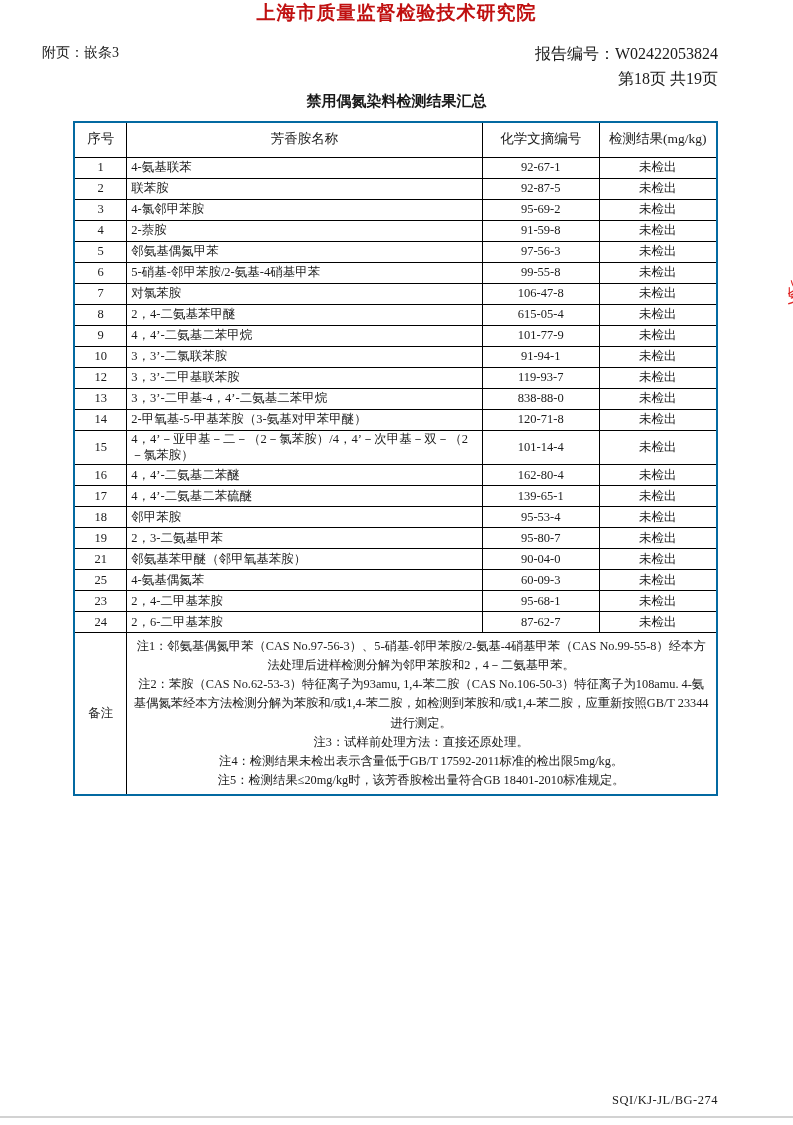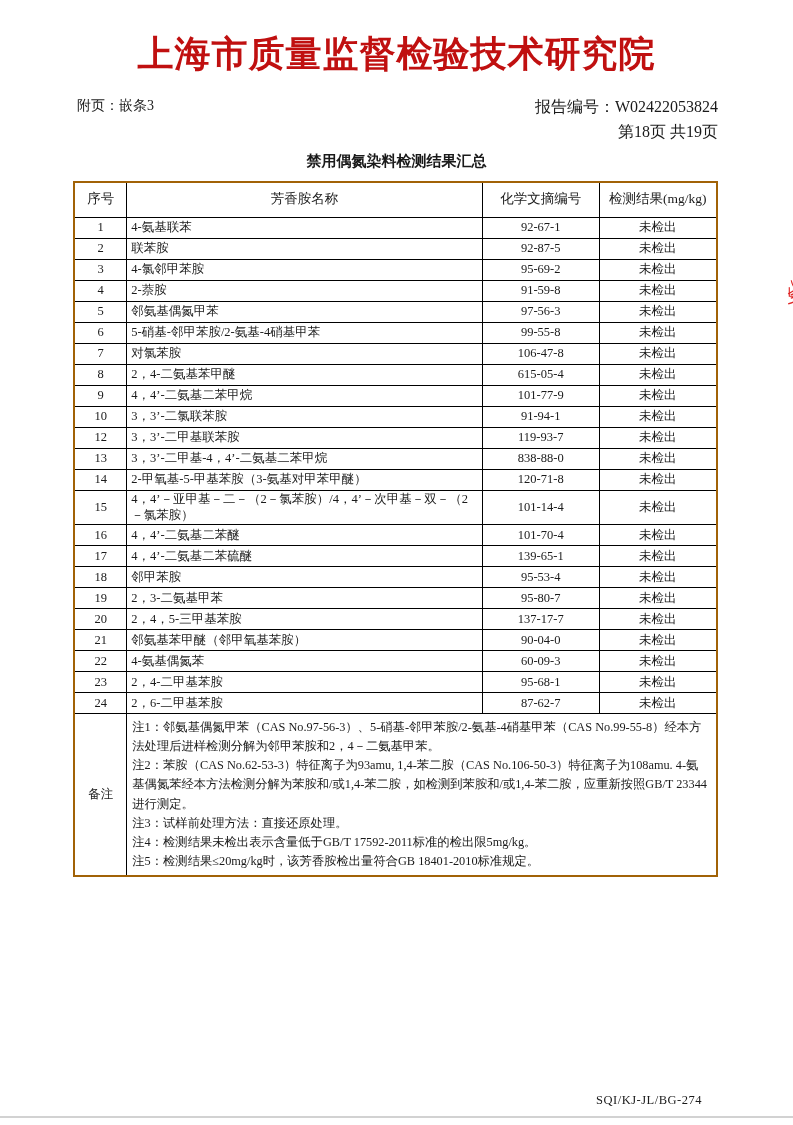--- a/index.html
+++ b/index.html
@@ -8,54 +8,52 @@
     position: relative;
     width: 793px;
     height: 1125px;
     margin: 0 auto;
     background: #ffffff;
     overflow: hidden;
     font-family: "Liberation Serif", "DejaVu Serif", serif;
     color: #1a1a1a;
   }
   .institute-title {
-    margin-top: 30px;
-    text-align: center;
-    font-size: 36px;
+    text-align: center;
+    font-size: 19px;
     font-weight: bold;
     color: #c01010;
     letter-spacing: 1px;
   }
   .subheader {
     display: flex;
     justify-content: space-between;
     align-items: flex-start;
-    padding: 16px 75px 0 77px;
+    padding: 16px 75px 0 42px;
   }
   .attachment-label { font-size: 14px; padding-top: 2px; }
   .right-meta { text-align: right; font-size: 16px; line-height: 1.55; }
   .table-title {
     text-align: center;
     font-size: 15px;
     font-weight: bold;
-    margin-top: 7px;
   }
   table.results {
     border-collapse: collapse;
     width: 645px;
     margin: 10px auto 0 73px;
     table-layout: fixed;
   }
   table.results th, table.results td {
     border: 1px solid #000;
     font-size: 12.5px;
     line-height: 1.25;
     vertical-align: middle;
   }
-  table.results { border: 2px solid #a16207; }
+  table.results { border: 2px solid #0369a1; }
   table.results thead th {
     height: 36px;
     font-weight: normal;
     text-align: center;
     font-size: 13.5px;
   }
   .col-no     { width: 52px;  text-align: center; }
   .col-name   { width: 350px; text-align: left; padding: 2px 4px; }
   .col-cas    { width: 115px; text-align: center; }
   .col-result { width: 116px; text-align: center; }
@@ -64,21 +62,21 @@
   table.results tbody td.col-result { padding: 1px 2px; }
   .remark-label-cell {
     text-align: center;
     vertical-align: middle;
     font-size: 13px;
   }
   .remark-notes-cell {
     vertical-align: top;
     height: 190px;
     padding: 4px 6px 4px 5px !important;
-    text-align: left;
+    text-align: center;
   }
   .note-line {
     font-size: 12.3px;
     line-height: 1.55;
   }
   .red-stamp {
     position: absolute;
     top: 268px;
     left: 779px;
     width: 14px;
@@ -89,21 +87,21 @@
     writing-mode: vertical-rl;
     font-size: 15px;
     color: #e02424;
     letter-spacing: 3px;
     transform: translateX(6px);
     white-space: nowrap;
   }
   .footer-code {
     position: absolute;
     top: 1093px;
-    right: 91px;
+    right: 75px;
     font-size: 12.5px;
     letter-spacing: 0.5px;
   }
   .bottom-rule {
     position: absolute;
     top: 1116px;
     left: 0;
     width: 100%;
     height: 2px;
     background: #d2d2d2;
@@ -216,21 +214,21 @@
         </tr>
         <tr>
           <td class="col-no">15</td>
           <td class="col-name">4，4’－亚甲基－二－（2－氯苯胺）/4，4’－次甲基－双－（2－氯苯胺）</td>
           <td class="col-cas">101-14-4</td>
           <td class="col-result">未检出</td>
         </tr>
         <tr>
           <td class="col-no">16</td>
           <td class="col-name">4，4’-二氨基二苯醚</td>
-          <td class="col-cas">101-70-4</td>
+          <td class="col-cas">162-80-4</td>
           <td class="col-result">未检出</td>
         </tr>
         <tr>
           <td class="col-no">17</td>
           <td class="col-name">4，4’-二氨基二苯硫醚</td>
           <td class="col-cas">139-65-1</td>
           <td class="col-result">未检出</td>
         </tr>
         <tr>
           <td class="col-no">18</td>
@@ -238,33 +236,27 @@
           <td class="col-cas">95-53-4</td>
           <td class="col-result">未检出</td>
         </tr>
         <tr>
           <td class="col-no">19</td>
           <td class="col-name">2，3-二氨基甲苯</td>
           <td class="col-cas">95-80-7</td>
           <td class="col-result">未检出</td>
         </tr>
         <tr>
-          <td class="col-no">20</td>
-          <td class="col-name">2，4，5-三甲基苯胺</td>
-          <td class="col-cas">137-17-7</td>
-          <td class="col-result">未检出</td>
-        </tr>
-        <tr>
           <td class="col-no">21</td>
           <td class="col-name">邻氨基苯甲醚（邻甲氧基苯胺）</td>
           <td class="col-cas">90-04-0</td>
           <td class="col-result">未检出</td>
         </tr>
         <tr>
-          <td class="col-no">22</td>
+          <td class="col-no">25</td>
           <td class="col-name">4-氨基偶氮苯</td>
           <td class="col-cas">60-09-3</td>
           <td class="col-result">未检出</td>
         </tr>
         <tr>
           <td class="col-no">23</td>
           <td class="col-name">2，4-二甲基苯胺</td>
           <td class="col-cas">95-68-1</td>
           <td class="col-result">未检出</td>
         </tr>

